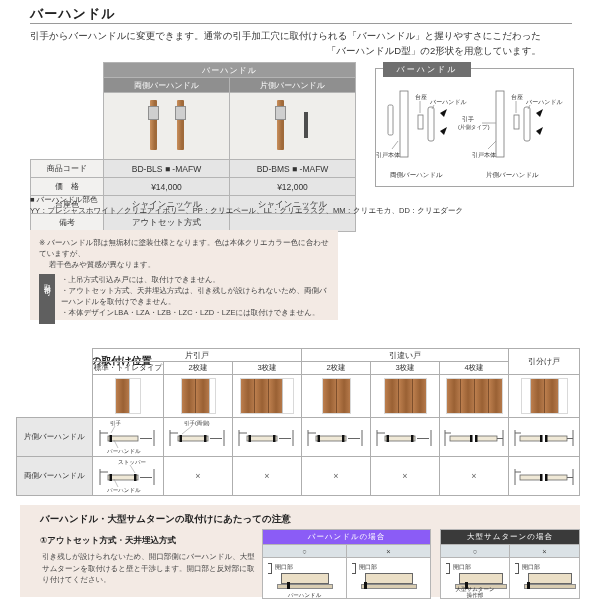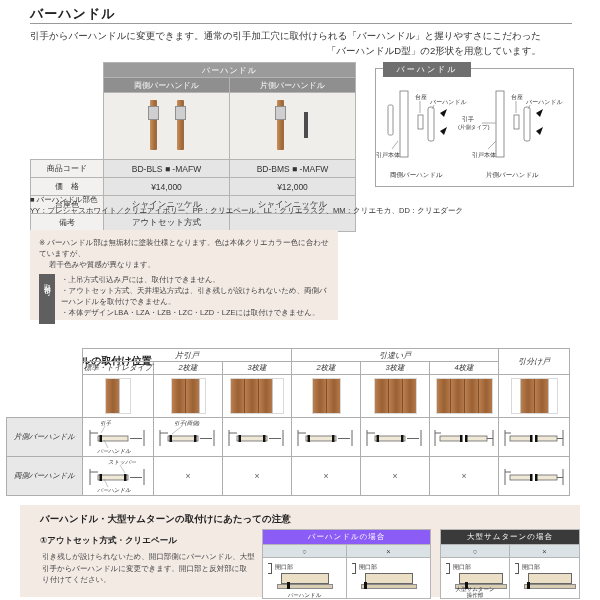--- a/index.html
+++ b/index.html
@@ -38,21 +38,21 @@
   
   .nbox{position:absolute;left:30px;top:230px;width:308px;height:90px;background:#f3eae4;box-sizing:border-box;padding:7px 9px;}
   .nline{font-size:7.5px;line-height:11px;color:#444;}
   .nline2{text-indent:10px;}
   .nrow{display:flex;margin-top:4px;}
   .badge{writing-mode:vertical-rl;background:#5f5f5f;color:#fff;font-size:7px;letter-spacing:2px;padding:4px 3px;height:42px;align-self:flex-start;}
   .bullets{margin-left:6px;width:272px;font-size:7.5px;line-height:11px;color:#444;}
 
   
   .sec{position:absolute;left:30px;top:330px;font-size:10px;font-weight:bold;color:#222;margin-top:24px;}
-  .pos{position:absolute;left:6px;top:348px;table-layout:fixed;font-size:7.5px;color:#333;font-style:italic;}
+  .pos{position:absolute;left:16px;top:348px;table-layout:fixed;font-size:7.5px;color:#333;}
   .pos td,.pos th{border:1px solid #aeaeae;text-align:center;padding:0;font-weight:normal;}
   .pos .ghost{border:none;background:#fff;}
   .pos .gh1{height:13px;font-size:8px;}
   .pos .gh2{height:13px;font-size:7.5px;}
   .pos th.rowlab{background:#e8e8e8;font-size:7.5px;}
   .pos td.imgrow{height:42px;background:#fff;}
   .pos td.dg{height:38px;background:#fff;}
   .pos td.dg2{height:36px;background:#fff;}
   .pos td.xcell{font-size:9px;color:#666;background:#fff;}
   .door{display:flex;justify-content:center;align-items:center;height:40px;}
@@ -379,24 +379,24 @@
       <td class="xcell">×</td>
       <td class="dg2"><svg width="64" height="36" viewBox="0 0 64 36">
               <use href="#sdc" y="2"></use>
             </svg></td>
     </tr>
   </tbody>
     </table>
 
   <div class="cbox">
     <div class="ctitle">バーハンドル・大型サムターンの取付けにあたっての注意</div>
-    <div class="csub">①アウトセット方式・クリエペール</div>
+    <div class="csub">①アウトセット方式・天井埋込方式</div>
     <div class="cbody">
       <div>引き残しが設けられないため、開口部側にバーハンドル、大型</div>
-      <div>引手からバーハンドルに変更できます。開口部と反対部に取</div>
+      <div>サムターンを取付けると壁と干渉します。開口部と反対部に取</div>
       <div>り付けてください。</div>
     </div>
 
     <table class="mtable" style="left:242px">
       <colgroup>
           <col style="width:84px">
           <col style="width:84px">
         </colgroup>
       <tbody>
           <tr>

